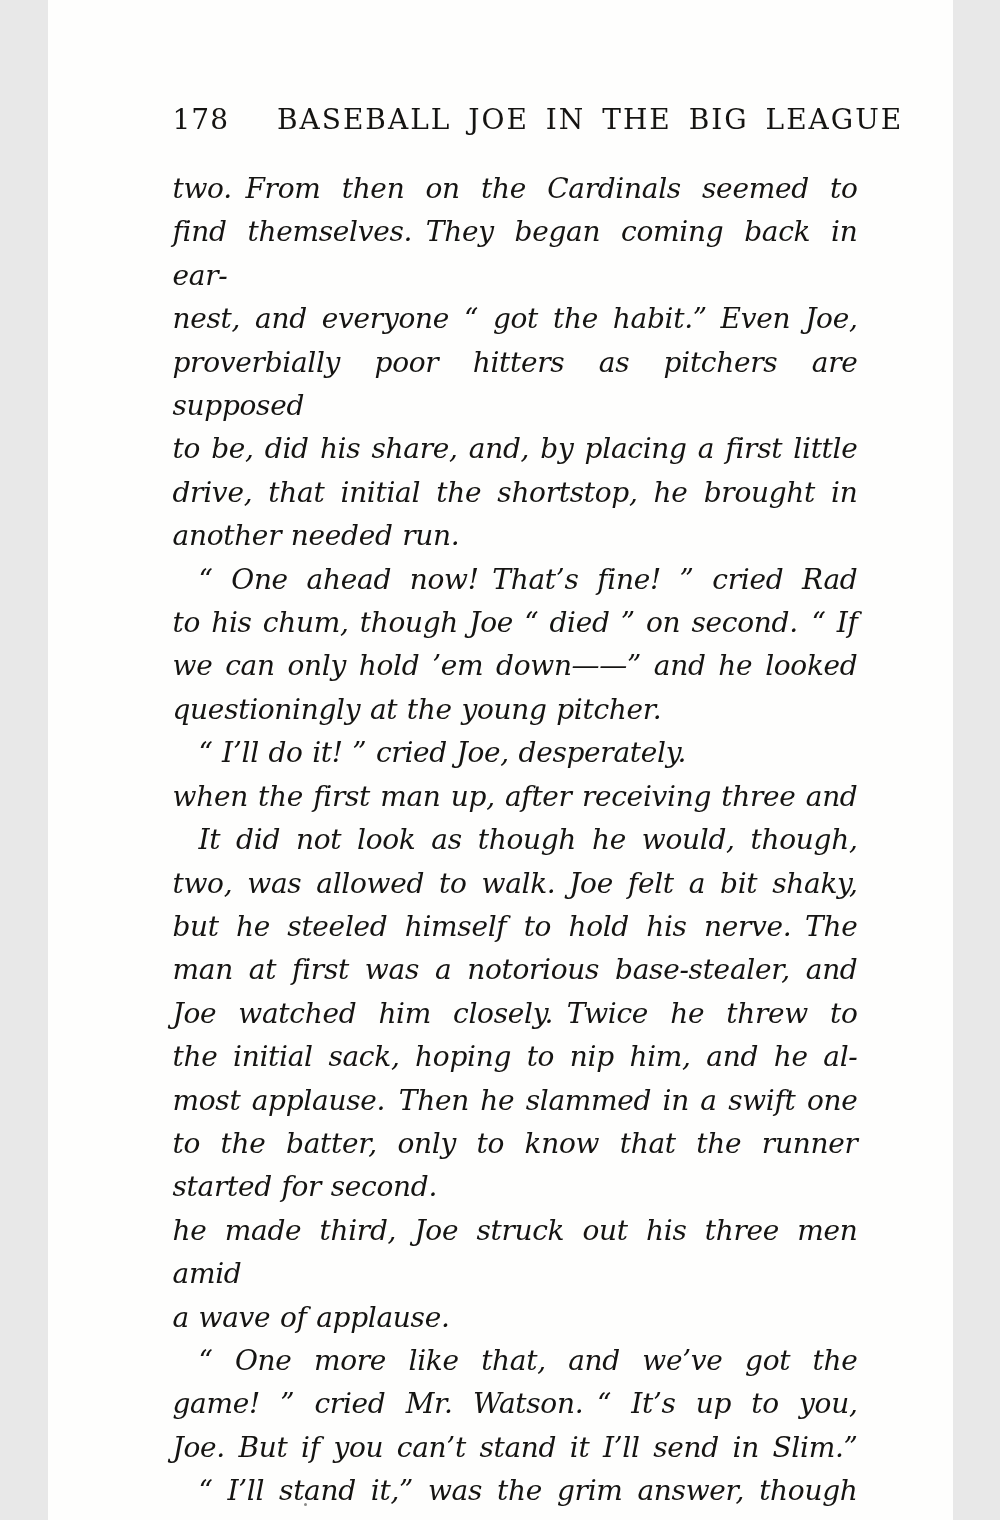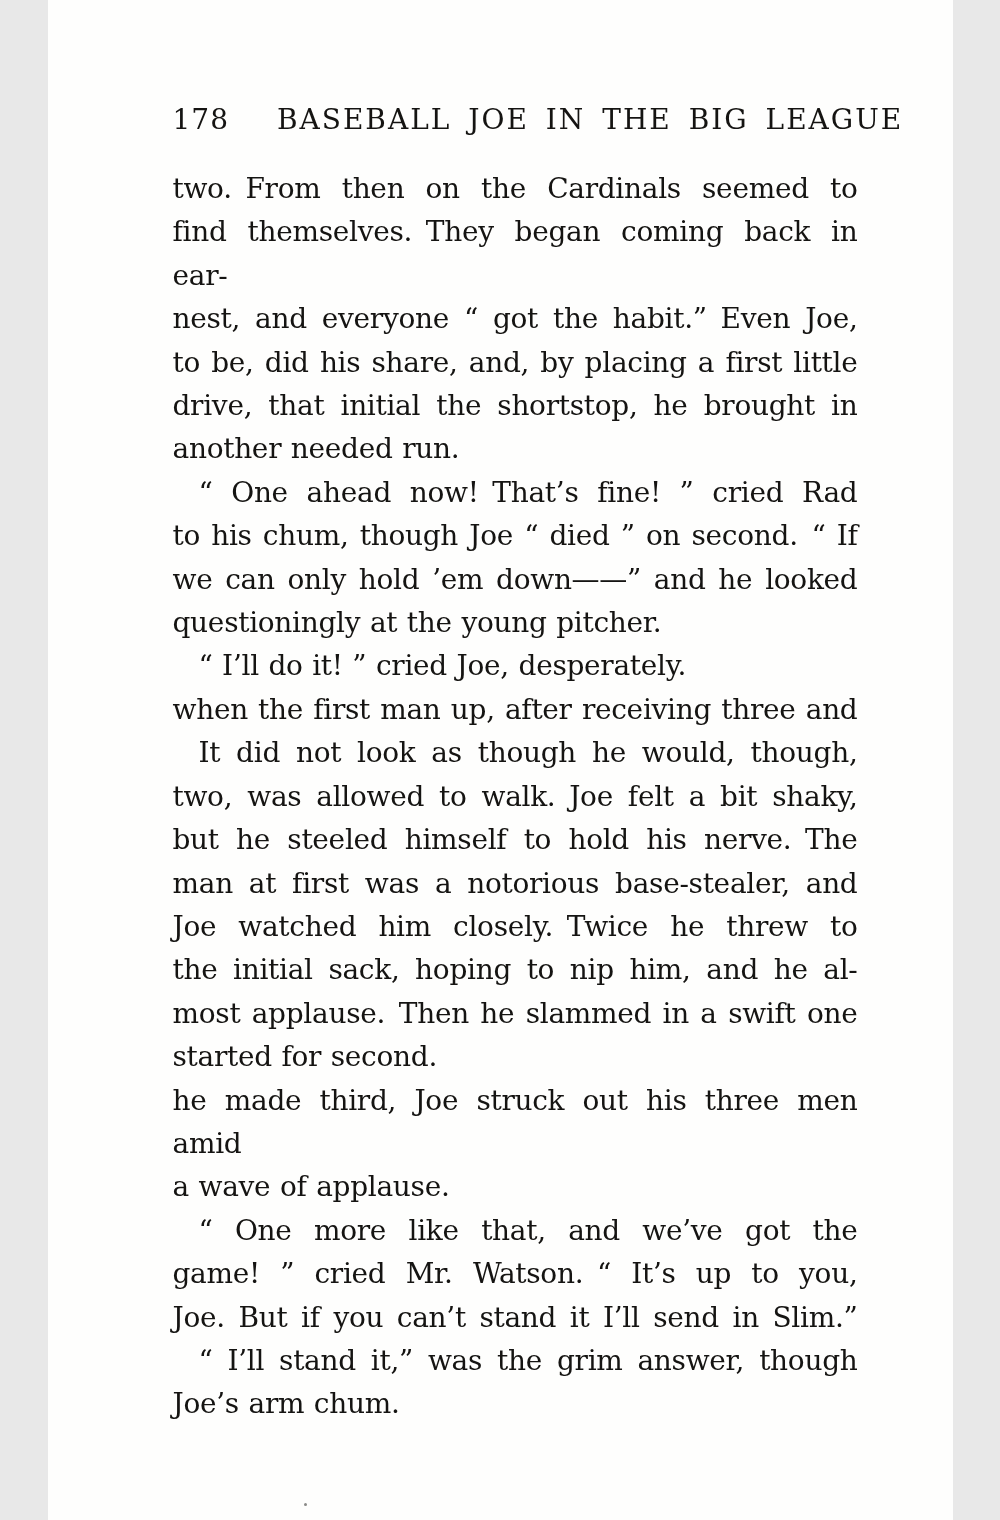--- a/index.html
+++ b/index.html
@@ -43,20 +43,21 @@
     font-size: 28px;
     letter-spacing: -0.3px;
     word-spacing: 1px;
   }
   .line {
     line-height: 43.4px;
     text-align: justify;
     text-align-last: justify;
     text-justify: inter-word;
     white-space: normal;
+    font-style: italic;
   }
   .line.last {
     text-align-last: left;
   }
   .line.indent {
     text-indent: 26px;
   }
   .speck {
     position: absolute;
     left: 256px;
@@ -72,36 +73,38 @@
 
 <div class="page" style="--ink: #151412; --paper: #fefefd;">
   <div class="header">
     <span class="pagenum">178</span>
     <span class="title">BASEBALL JOE IN THE BIG LEAGUE</span>
   </div>
   <div class="body-text" id="text-body">
       <div class="line">two. From then on the Cardinals seemed to</div>
       <div class="line">find themselves. They began coming back in ear-</div>
       <div class="line">nest, and everyone “ got the habit.” Even Joe,</div>
+      <div class="line">proverbially poor hitters as pitchers are supposed</div>
       <div class="line">to be, did his share, and, by placing a first little</div>
       <div class="line">drive, that initial the shortstop, he brought in</div>
       <div class="line last">another needed run.</div>
       <div class="line indent">“ One ahead now! That’s fine! ” cried Rad</div>
       <div class="line">to his chum, though Joe “ died ” on second. “ If</div>
       <div class="line">we can only hold ’em down——” and he looked</div>
       <div class="line last">questioningly at the young pitcher.</div>
       <div class="line indent last">“ I’ll do it! ” cried Joe, desperately.</div>
       <div class="line">when the first man up, after receiving three and</div>
       <div class="line indent">It did not look as though he would, though,</div>
       <div class="line">two, was allowed to walk. Joe felt a bit shaky,</div>
       <div class="line">but he steeled himself to hold his nerve. The</div>
       <div class="line">man at first was a notorious base-stealer, and</div>
       <div class="line">Joe watched him closely. Twice he threw to</div>
       <div class="line">the initial sack, hoping to nip him, and he al-</div>
       <div class="line">most applause. Then he slammed in a swift one</div>
+      <div class="line">to the batter, only to know that the runner</div>
       <div class="line last">started for second.</div>
       <div class="line">he made third, Joe struck out his three men amid</div>
       <div class="line last">a wave of applause.</div>
       <div class="line indent">“ One more like that, and we’ve got the</div>
       <div class="line">game! ” cried Mr. Watson. “ It’s up to you,</div>
       <div class="line">Joe. But if you can’t stand it I’ll send in Slim.”</div>
       <div class="line indent">“ I’ll stand it,” was the grim answer, though</div>
       <div class="line last">Joe’s arm chum.</div>
     </div>
   <div class="speck"></div>

